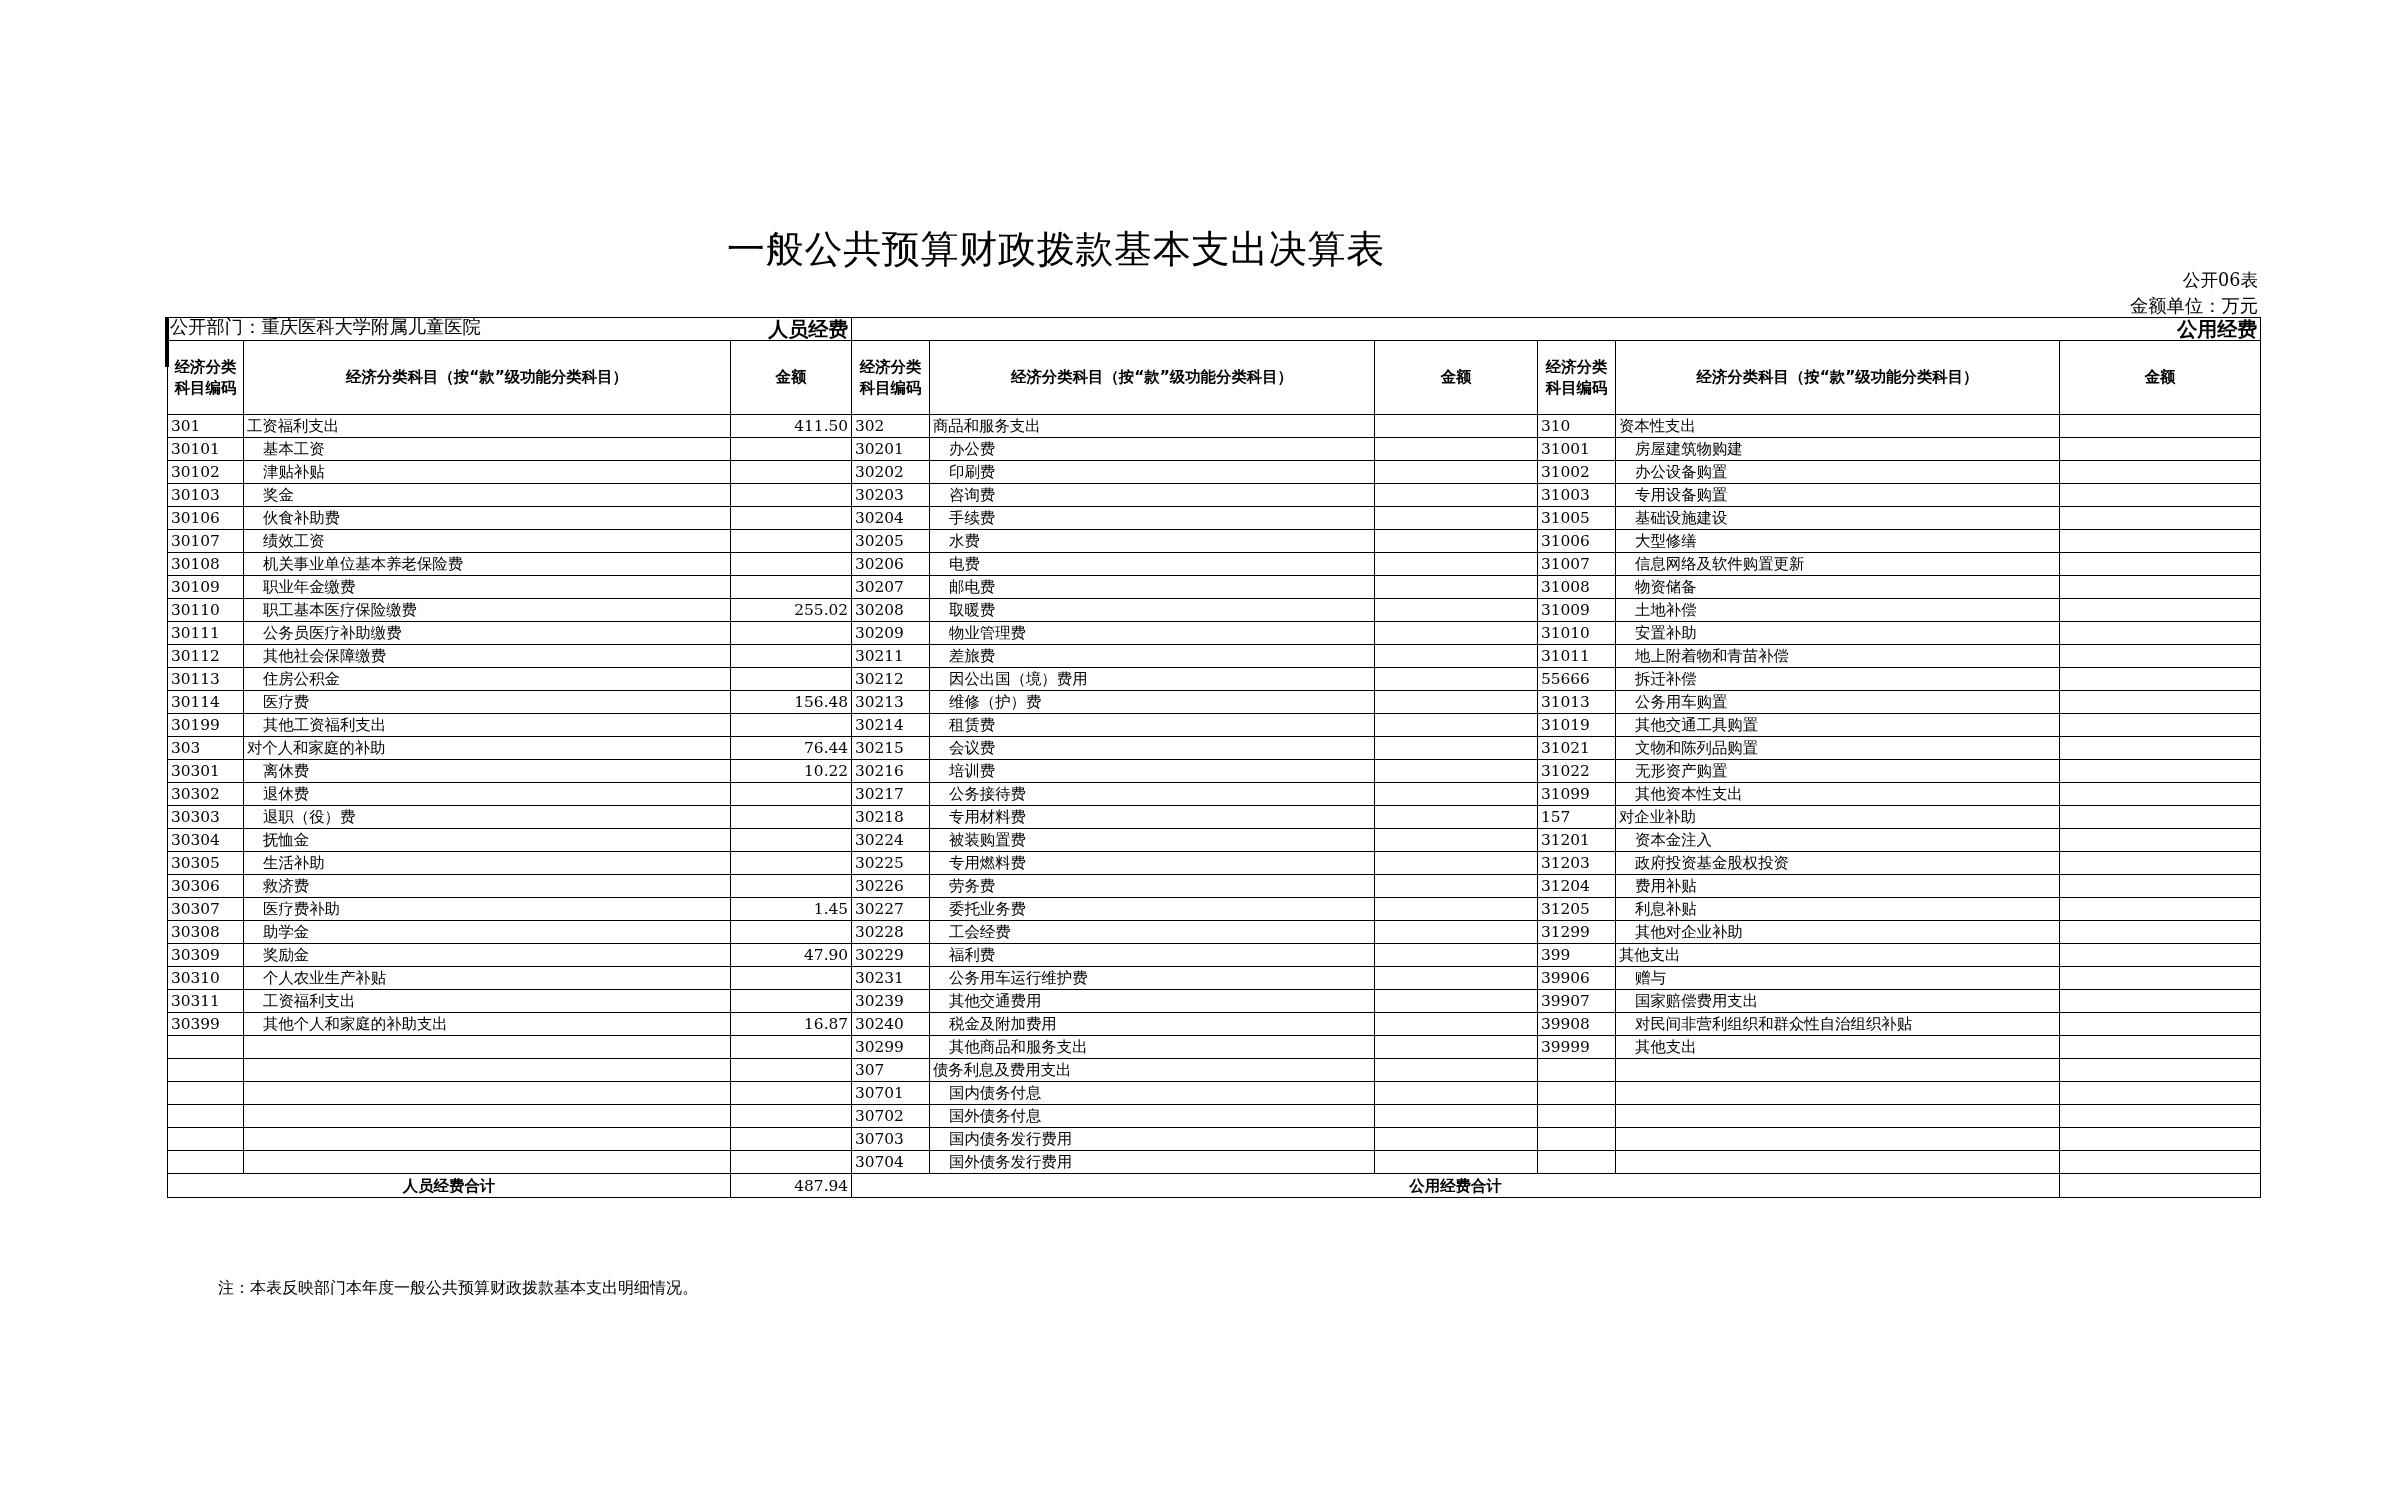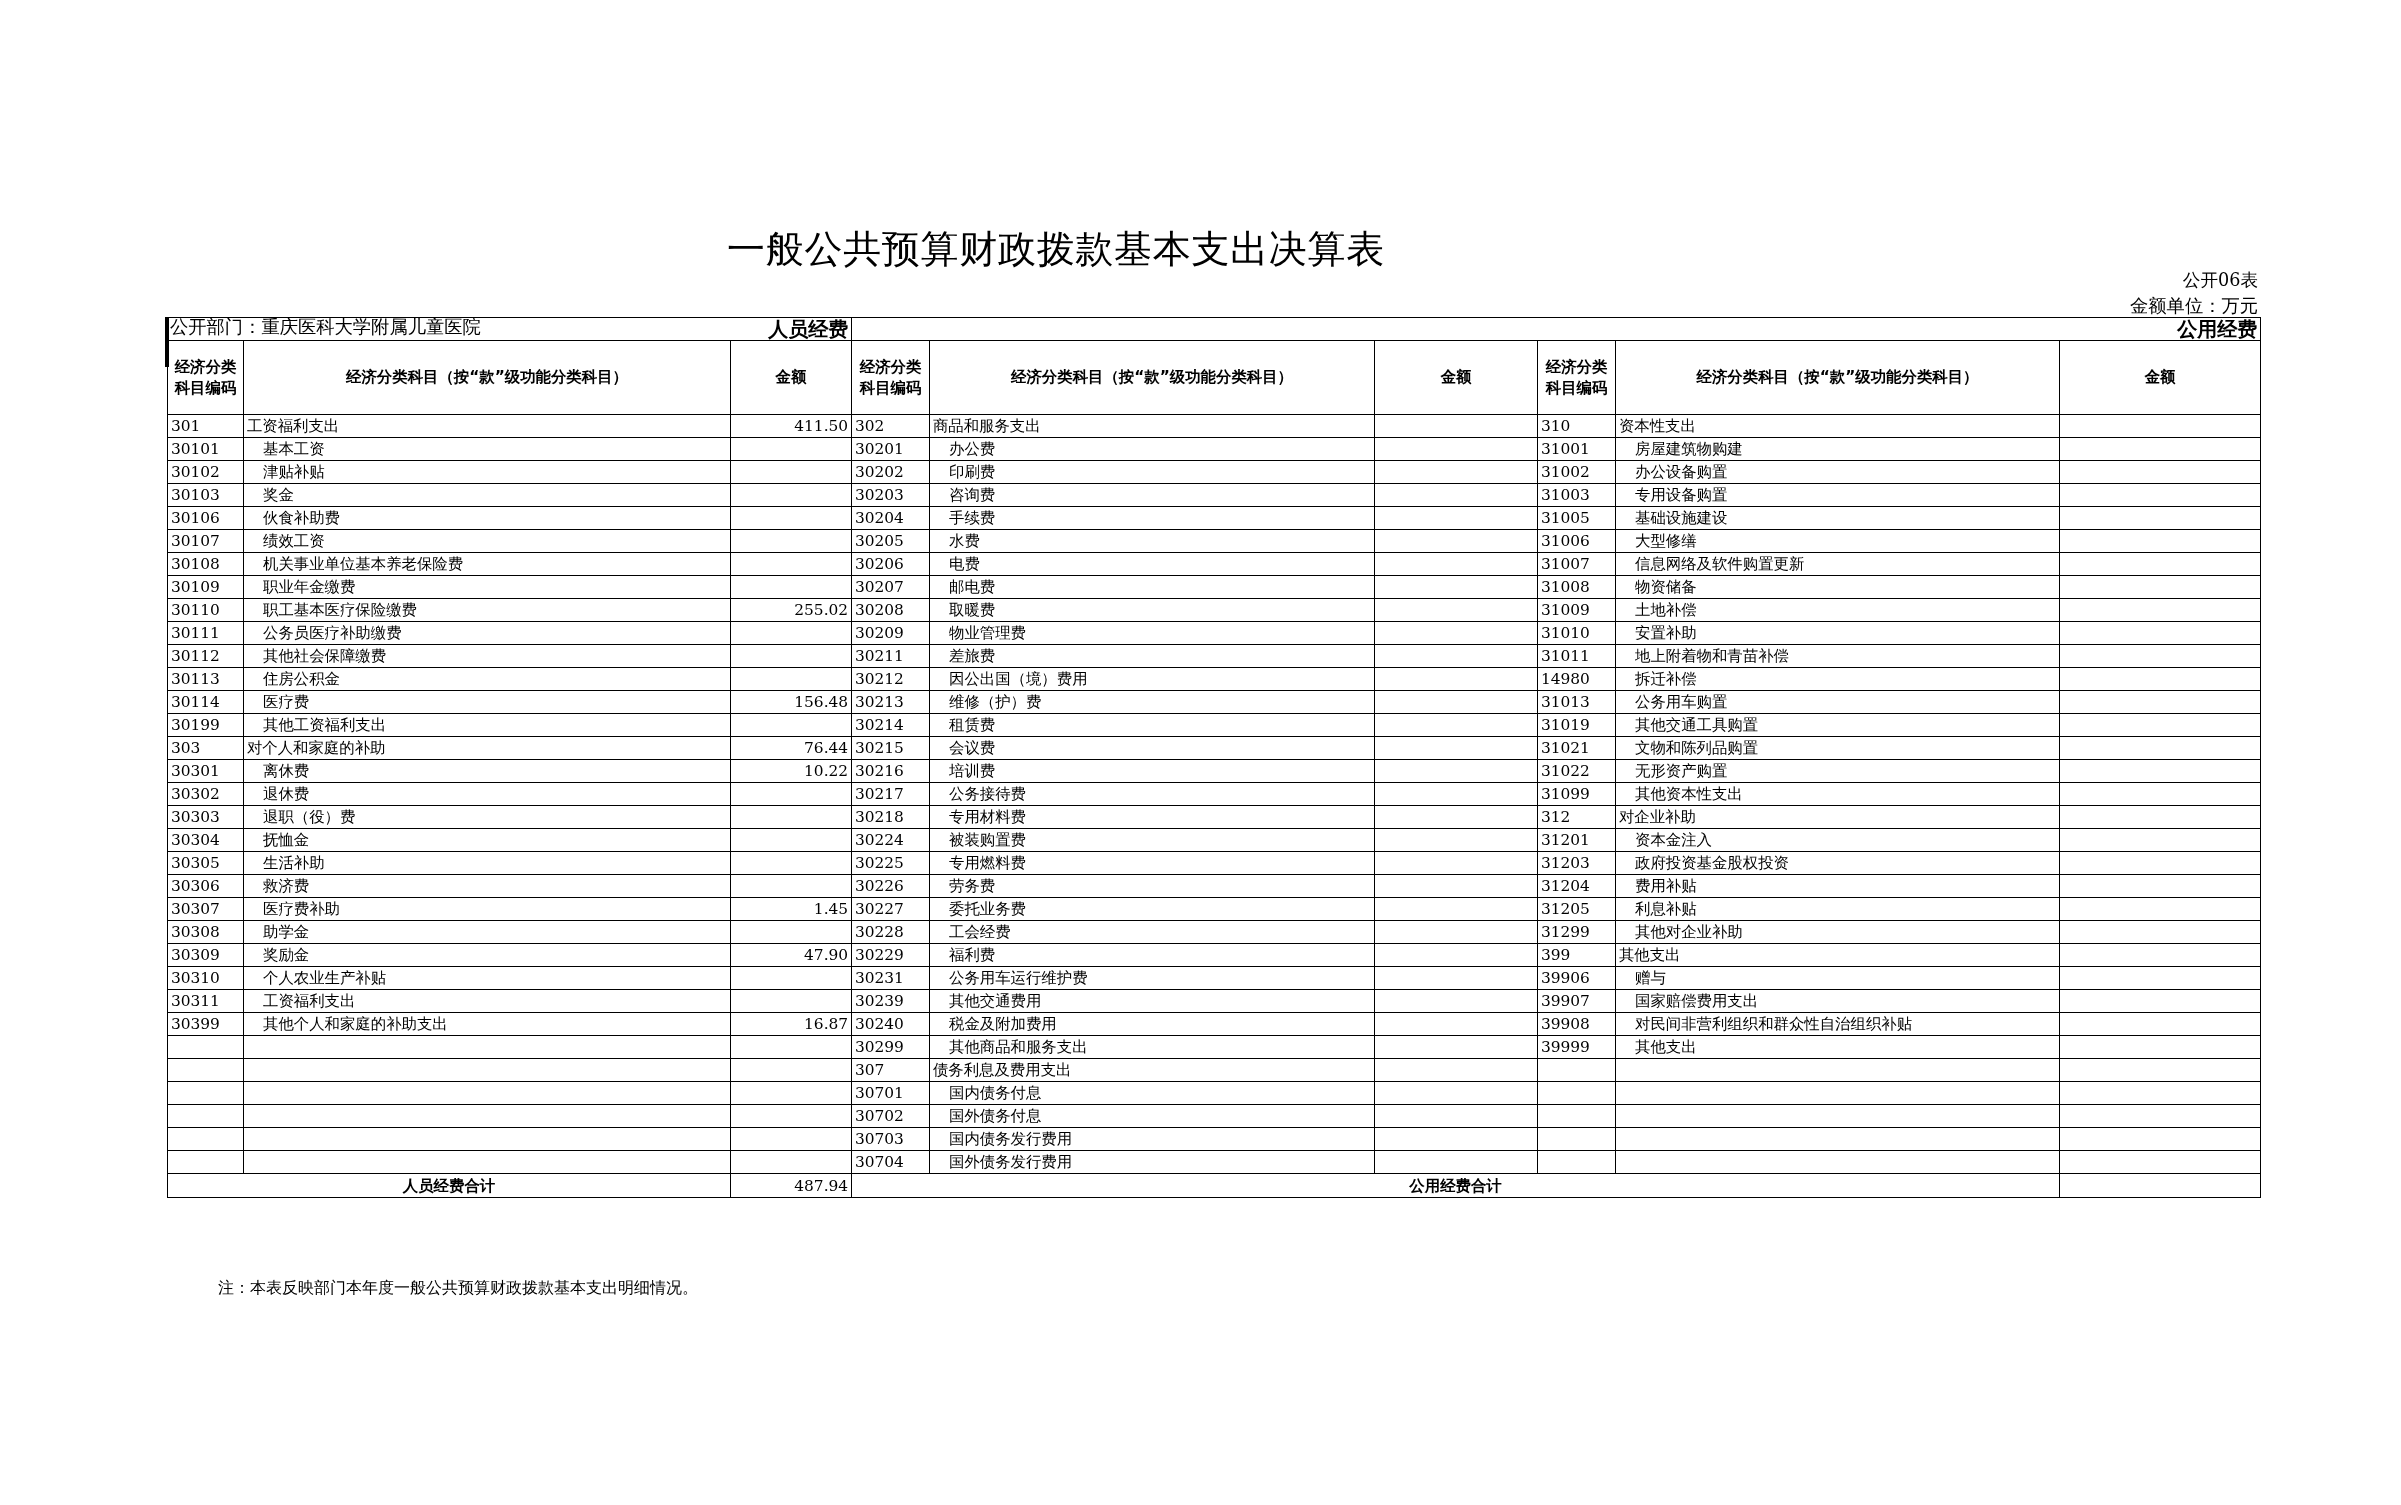--- a/index.html
+++ b/index.html
@@ -180,21 +180,21 @@
         <td class="name sub">地上附着物和青苗补偿</td>
         <td class="amt"></td>
       </tr>
       <tr>
         <td class="code">30113</td>
         <td class="name sub">住房公积金</td>
         <td class="amt"></td>
         <td class="code">30212</td>
         <td class="name sub">因公出国（境）费用</td>
         <td class="amt"></td>
-        <td class="code">14980</td>
+        <td class="code">55666</td>
         <td class="name sub">拆迁补偿</td>
         <td class="amt"></td>
       </tr>
       <tr>
         <td class="code">30114</td>
         <td class="name sub">医疗费</td>
         <td class="amt">156.48</td>
         <td class="code">30213</td>
         <td class="name sub">维修（护）费</td>
         <td class="amt"></td>
@@ -246,21 +246,21 @@
         <td class="name sub">其他资本性支出</td>
         <td class="amt"></td>
       </tr>
       <tr>
         <td class="code">30303</td>
         <td class="name sub">退职（役）费</td>
         <td class="amt"></td>
         <td class="code">30218</td>
         <td class="name sub">专用材料费</td>
         <td class="amt"></td>
-        <td class="code">312</td>
+        <td class="code">157</td>
         <td class="name">对企业补助</td>
         <td class="amt"></td>
       </tr>
       <tr>
         <td class="code">30304</td>
         <td class="name sub">抚恤金</td>
         <td class="amt"></td>
         <td class="code">30224</td>
         <td class="name sub">被装购置费</td>
         <td class="amt"></td>

